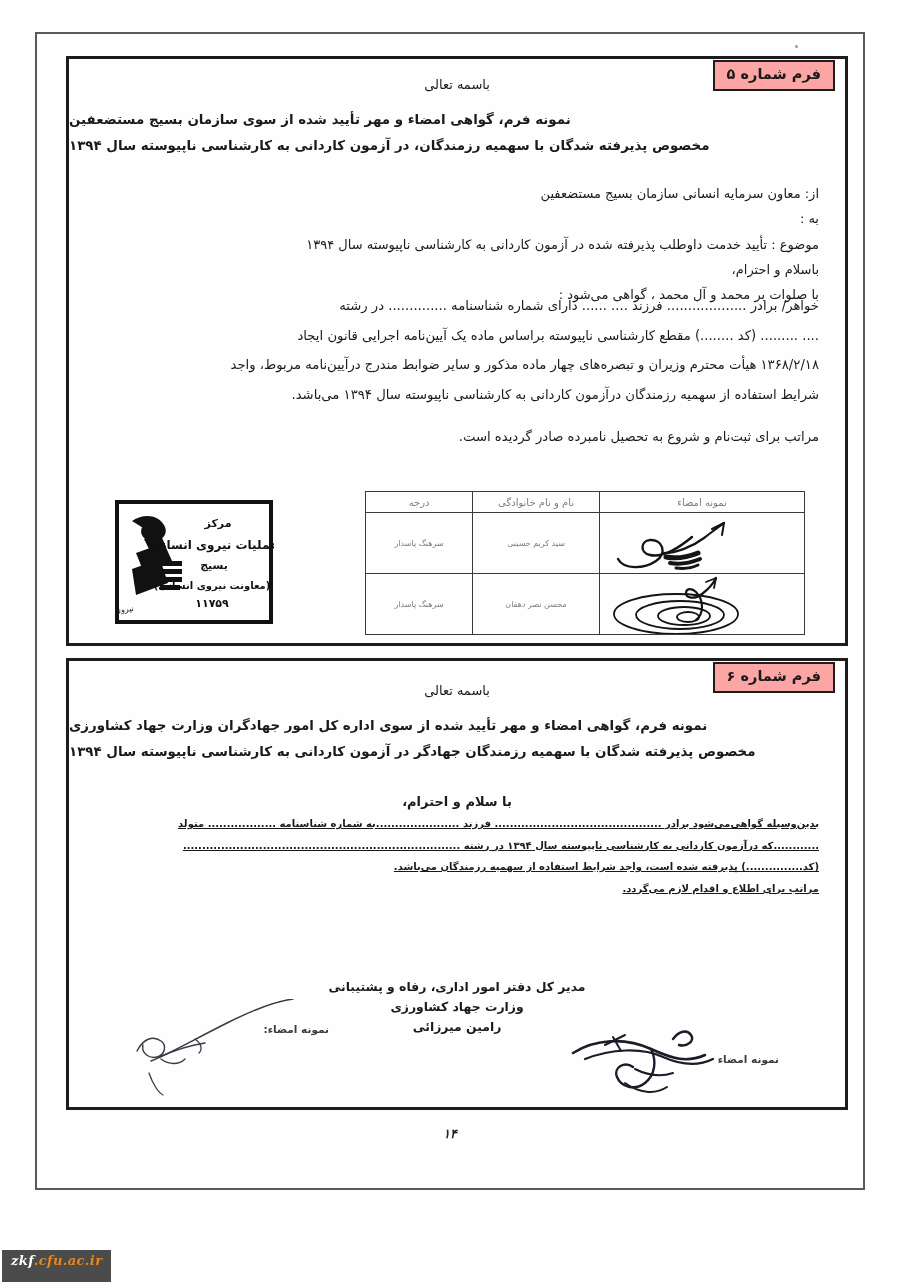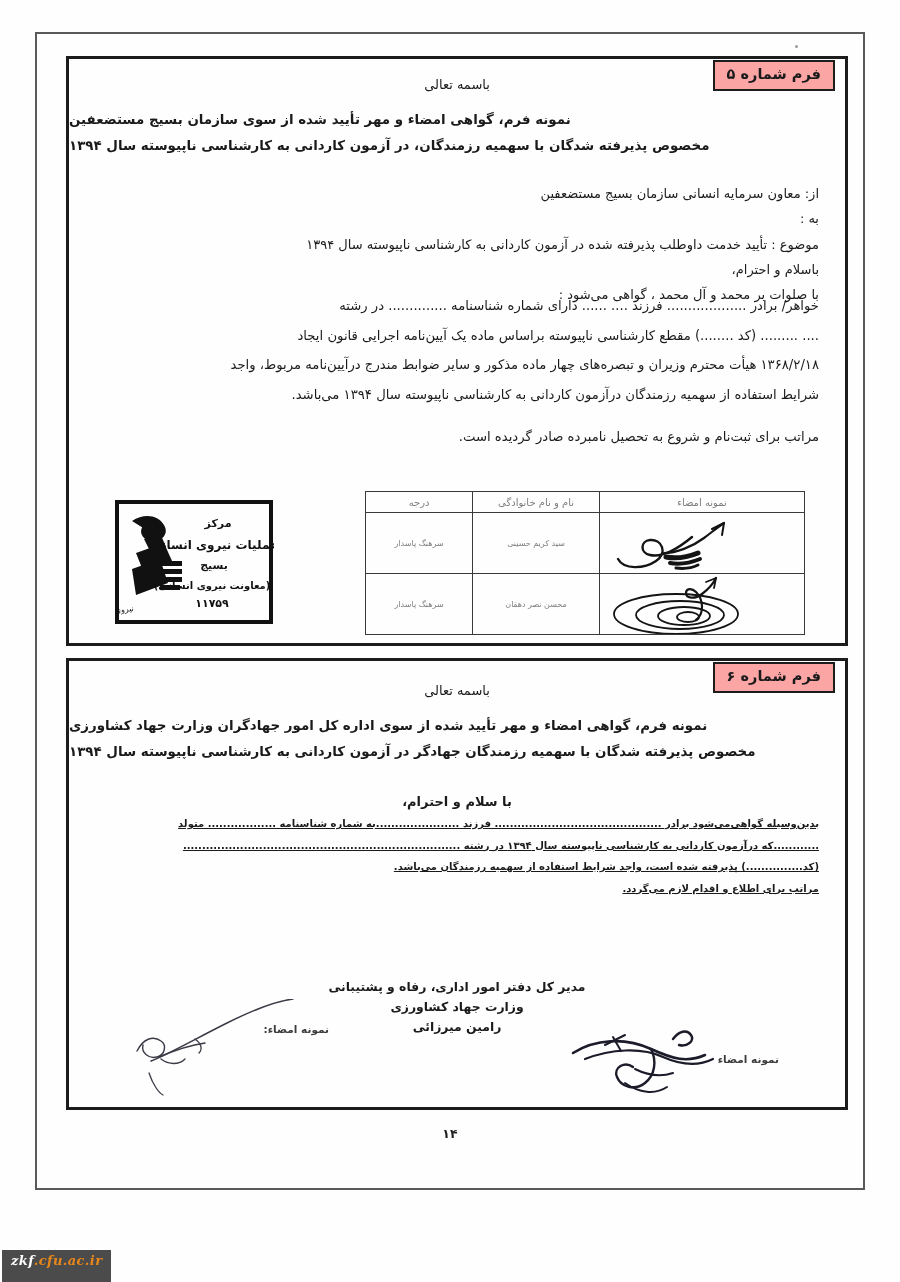--- a/index.html
+++ b/index.html
@@ -184,20 +184,21 @@
 
   
   .page-number {
     position: absolute;
     left: 0; right: 0;
     top: 1126px;
     text-align: center;
     font-size: 12.5px;
     font-weight: bold;
     color: #1f1f1f;
+    font-style: italic;
   }
 
   
   .watermark {
     position: absolute;
     left: 2px;
     top: 1250px;
     background: #4b4b4b;
     color: #ffffff;
     font-family: "DejaVu Serif", "Liberation Serif", serif;

